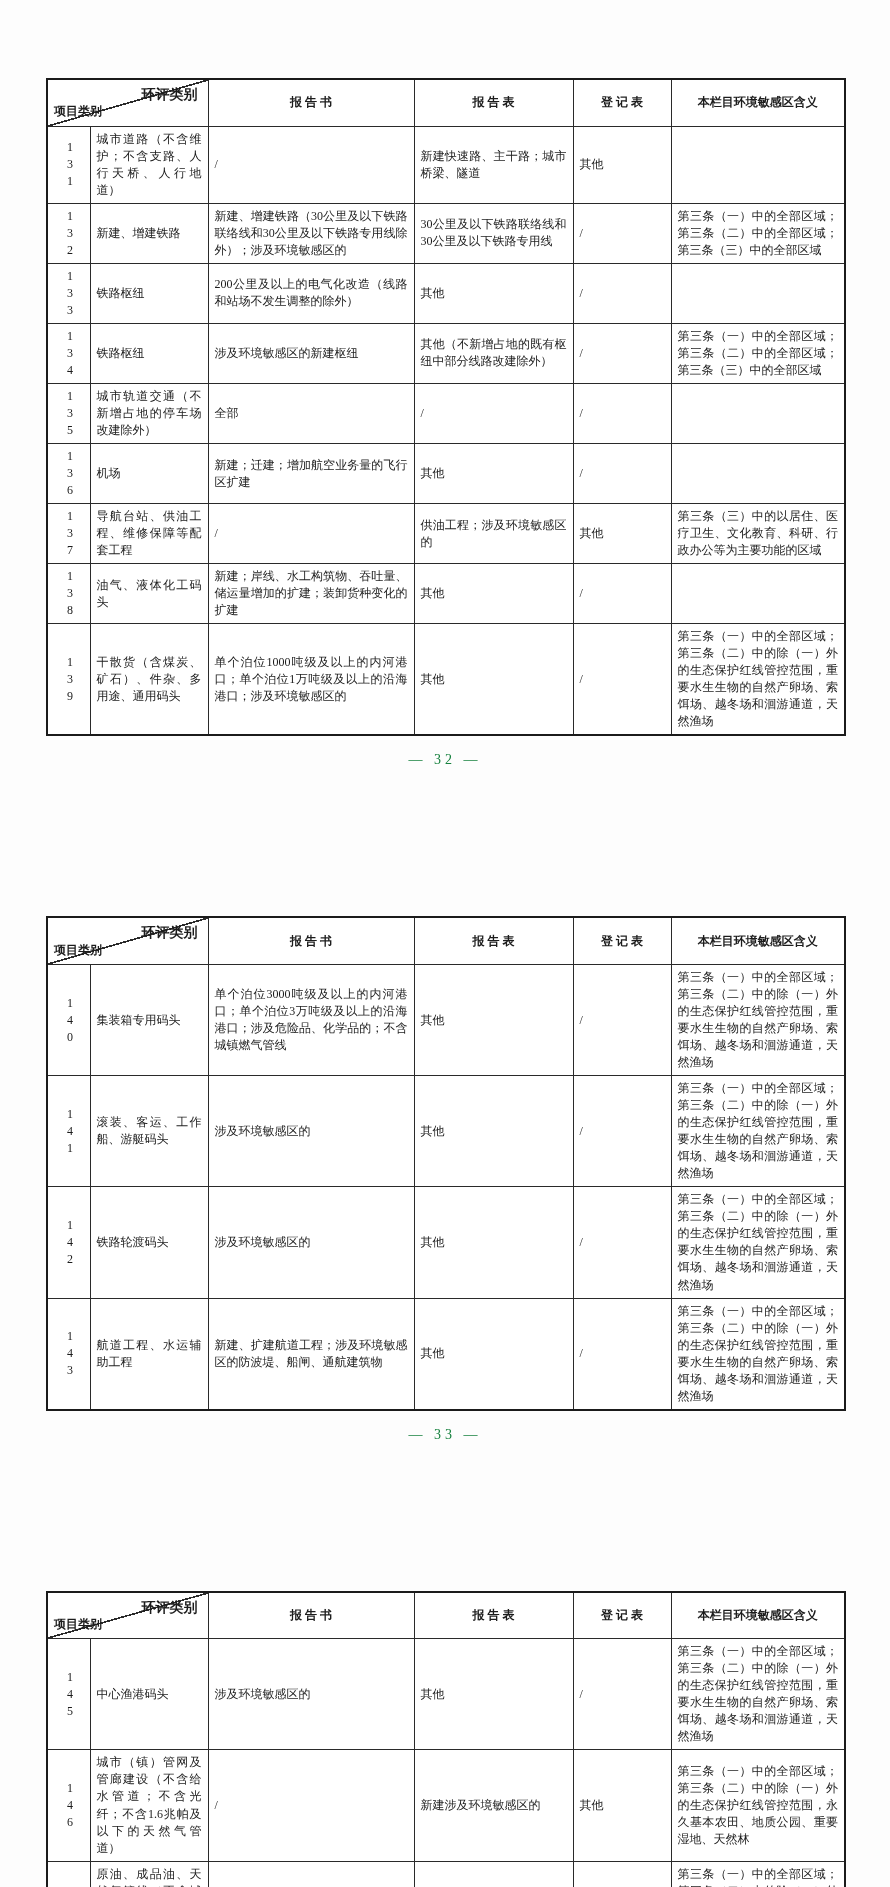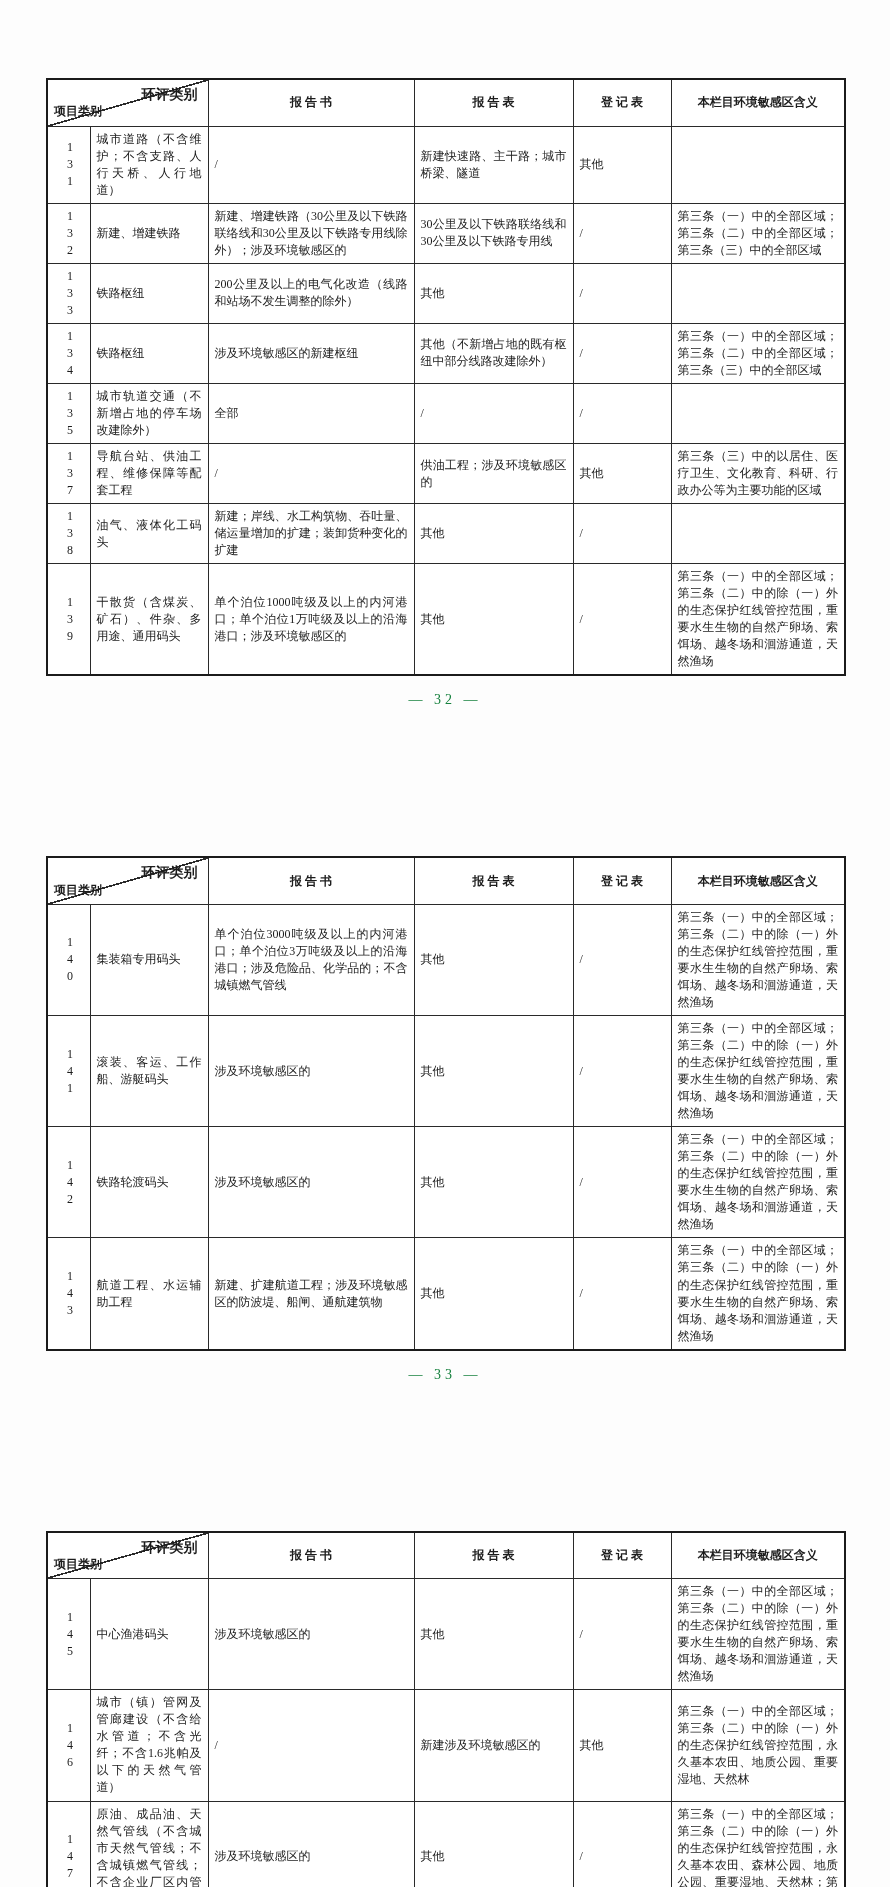--- a/index.html
+++ b/index.html
@@ -129,20 +129,28 @@
           </tr>
           <tr>
             <td class="col-no">135</td>
             <td class="col-cat">城市轨道交通（不新增占地的停车场改建除外）</td>
             <td class="col-book">全部</td>
             <td class="col-form">/</td>
             <td class="col-reg">/</td>
             <td class="col-meaning"></td>
           </tr>
           <tr>
+            <td class="col-no">136</td>
+            <td class="col-cat">机场</td>
+            <td class="col-book">新建；迁建；增加航空业务量的飞行区扩建</td>
+            <td class="col-form">其他</td>
+            <td class="col-reg">/</td>
+            <td class="col-meaning"></td>
+          </tr>
+          <tr>
             <td class="col-no">137</td>
             <td class="col-cat">导航台站、供油工程、维修保障等配套工程</td>
             <td class="col-book">/</td>
             <td class="col-form">供油工程；涉及环境敏感区的</td>
             <td class="col-reg">其他</td>
             <td class="col-meaning">第三条（三）中的以居住、医疗卫生、文化教育、科研、行政办公等为主要功能的区域</td>
           </tr>
           <tr>
             <td class="col-no">138</td>
             <td class="col-cat">油气、液体化工码头</td>

